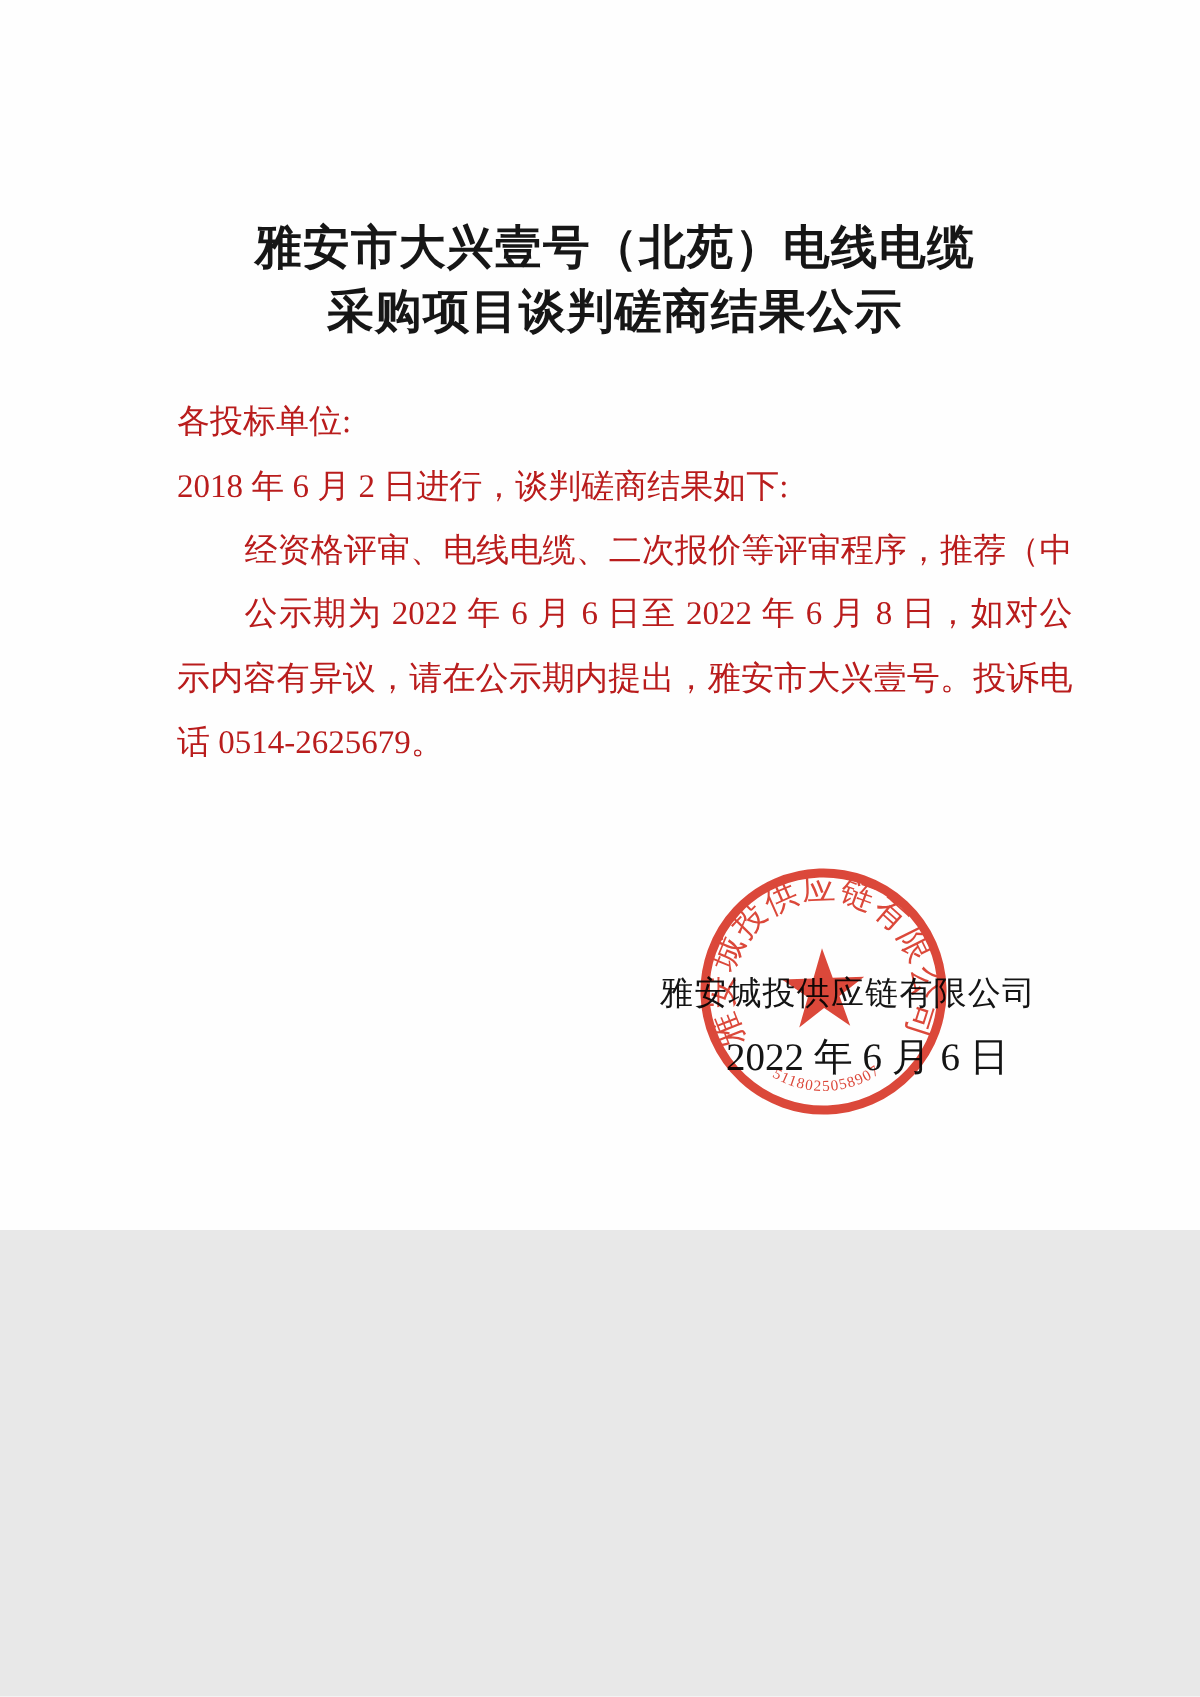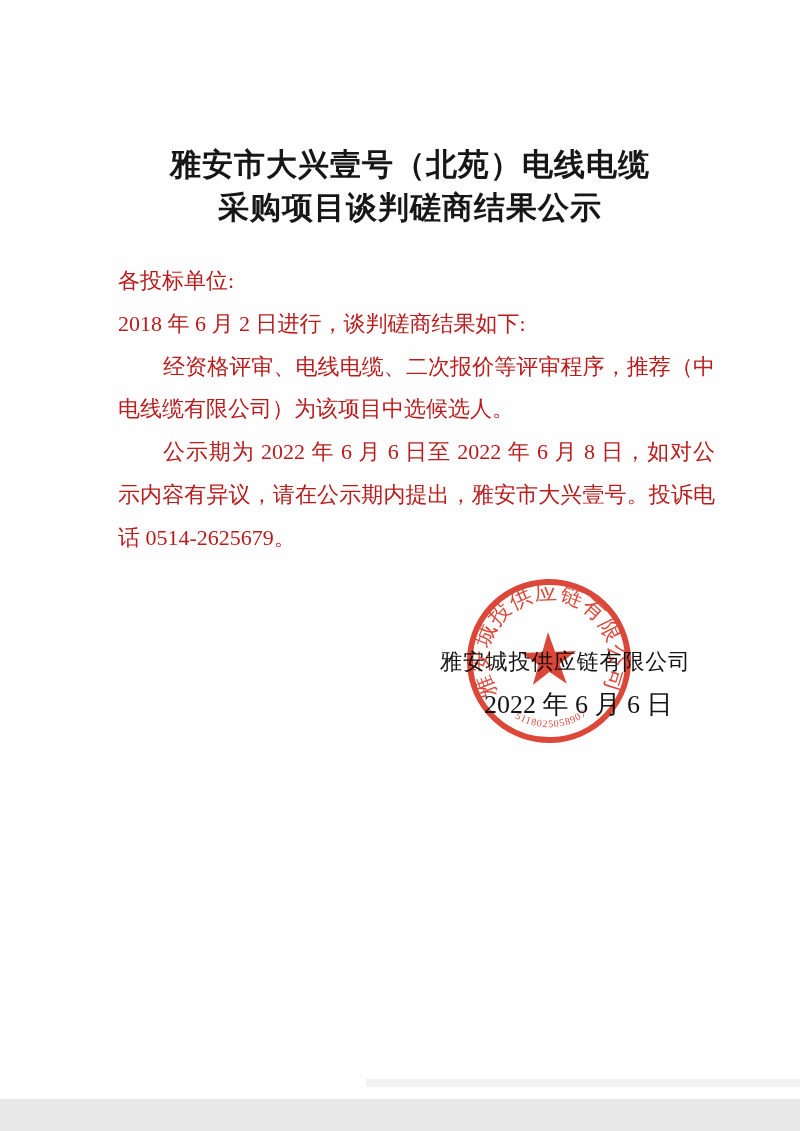--- a/index.html
+++ b/index.html
@@ -3,21 +3,21 @@
 <meta charset="utf-8">
 <style>
   html, body {
     margin: 0;
     padding: 0;
     background: #e8e8e8;
   }
   .page {
     position: relative;
     width: 800px;
-    height: 1099px;
+    height: 820px;
     margin: 0 auto;
     background: #fefefe;
     overflow: hidden;
     font-family: "Liberation Serif", "DejaVu Serif", serif;
     color: #1c1c1c;
   }
   
   .title-block {
     position: absolute;
     top: 143px;
@@ -125,21 +125,20 @@
 
   <div class="title-block">
     <div>雅安市大兴壹号（北苑）电线电缆</div>
     <div>采购项目谈判磋商结果公示</div>
   </div>
 
   <div class="body-block">
     <div class="body-line">各投标单位:</div>
     <div class="body-line">2018 年 6 月 2 日进行，谈判磋商结果如下:</div>
     <div class="body-line just indent">经资格评审、电线电缆、二次报价等评审程序，推荐（中</div>
-    <div class="body-line">电线缆有限公司）为该项目中选候选人。</div>
     <div class="body-line just indent">公示期为 2022 年 6 月 6 日至 2022 年 6 月 8 日，如对公</div>
     <div class="body-line just">示内容有异议，请在公示期内提出，雅安市大兴壹号。投诉电</div>
     <div class="body-line">话 0514-2625679。</div>
   </div>
 
   <div class="sig-company">雅安城投供应链有限公司</div>
   <div class="sig-date">2022 年 6 月 6 日</div>
 
   <div class="stamp">
     <svg viewBox="0 0 200 200">

